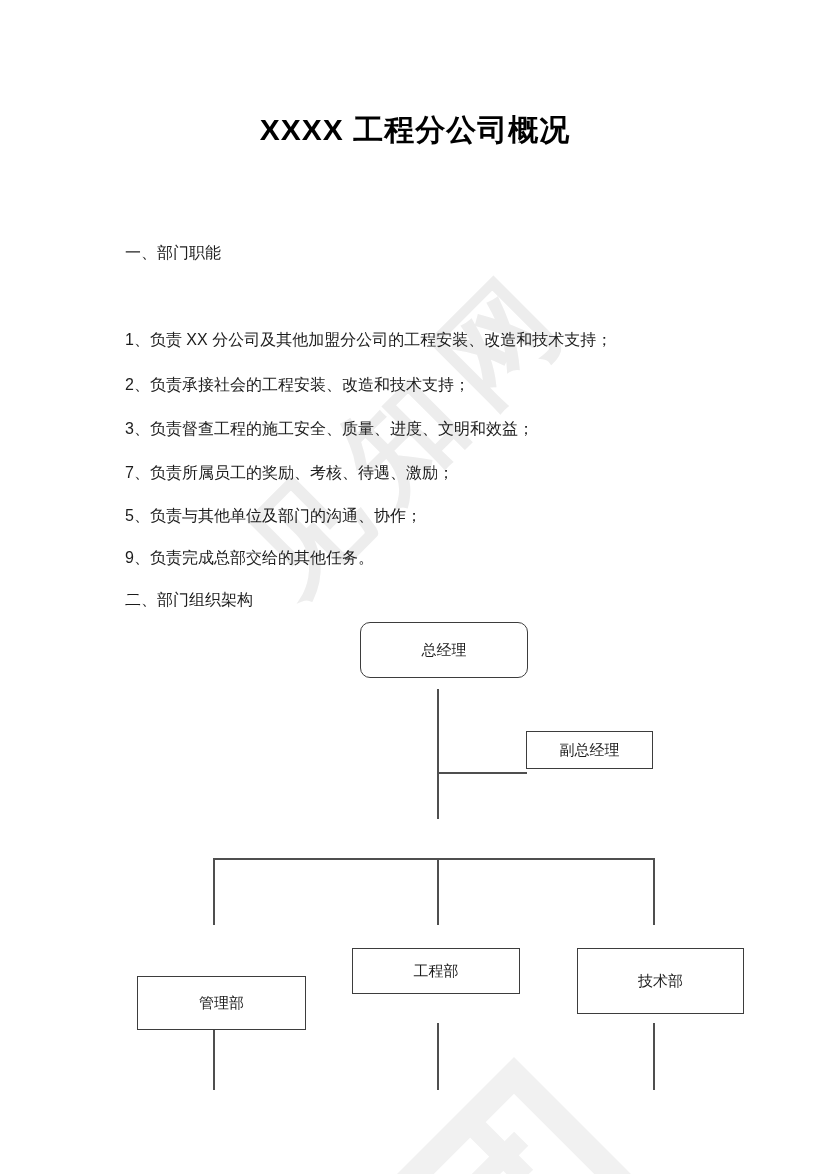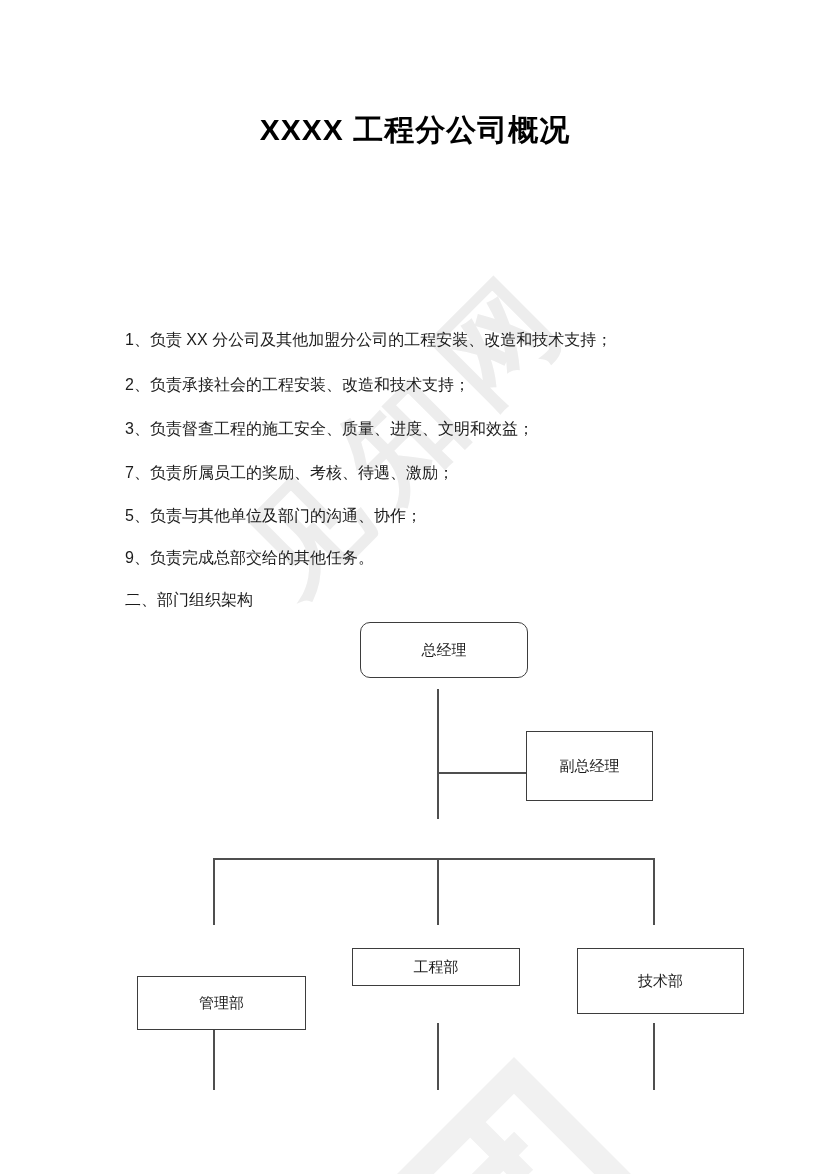--- a/index.html
+++ b/index.html
@@ -55,23 +55,23 @@
   .p-h2   {top:590px;}
   
   .org-box{
     position:absolute;
     border:1.5px solid #3d3d3d;
     background:#ffffff;
     display:flex;align-items:center;justify-content:center;
     font-size:15px;color:#1c1c1c;box-sizing:border-box;
   }
   .box-gm  {left:360px;top:622px;width:168px;height:56px;border-radius:10px;}
-  .box-dgm {left:526px;top:731px;width:127px;height:70px;}
+  .box-dgm {left:526px;top:731px;width:127px;height:38px;}
   .box-d1  {left:137px;top:948px;width:169px;height:54px;margin-top:28px;}
-  .box-d2  {left:352px;top:948px;width:168px;height:38px;font-family:Liberation Mono, monospace;}
+  .box-d2  {left:352px;top:948px;width:168px;height:46px;font-family:Liberation Mono, monospace;}
   .box-d3  {left:577px;top:948px;width:167px;height:66px;}
   .ln{position:absolute;background:#4f4f4f;}
   .v{width:1.6px;}
   .h{height:1.6px;}
   .ln-gm-down   {left:437px;top:689px;height:130px;}
   .ln-dgm-h     {left:438px;top:772px;width:89px;}
   .ln-branch    {left:213px;top:858px;width:442px;}
   .ln-stub-l    {left:213px;top:858px;height:67px;}
   .ln-stub-m    {left:437px;top:858px;height:67px;}
   .ln-stub-r    {left:653px;top:858px;height:67px;}
@@ -84,20 +84,21 @@
 
 <div class="page">
 
   <div class="wm-center">见知网</div>
   <div class="wm-bottom"></div>
   <div class="wm-bottom-bar"></div>
   <div class="wm-bottom-bar2"></div>
 
   <h1 class="doc-title">XXXX 工程分公司概况</h1>
 
+  <div class="para p-h1">一、部门职能</div>
   <div class="para p-i1">1、负责 XX 分公司及其他加盟分公司的工程安装、改造和技术支持；</div>
   <div class="para p-i2">2、负责承接社会的工程安装、改造和技术支持；</div>
   <div class="para p-i3">3、负责督查工程的施工安全、质量、进度、文明和效益；</div>
   <div class="para p-i4">7、负责所属员工的奖励、考核、待遇、激励；</div>
   <div class="para p-i5">5、负责与其他单位及部门的沟通、协作；</div>
   <div class="para p-i6">9、负责完成总部交给的其他任务。</div>
 
   <div class="para p-h2">二、部门组织架构</div>
 
   <div class="ln v ln-gm-down"></div>

